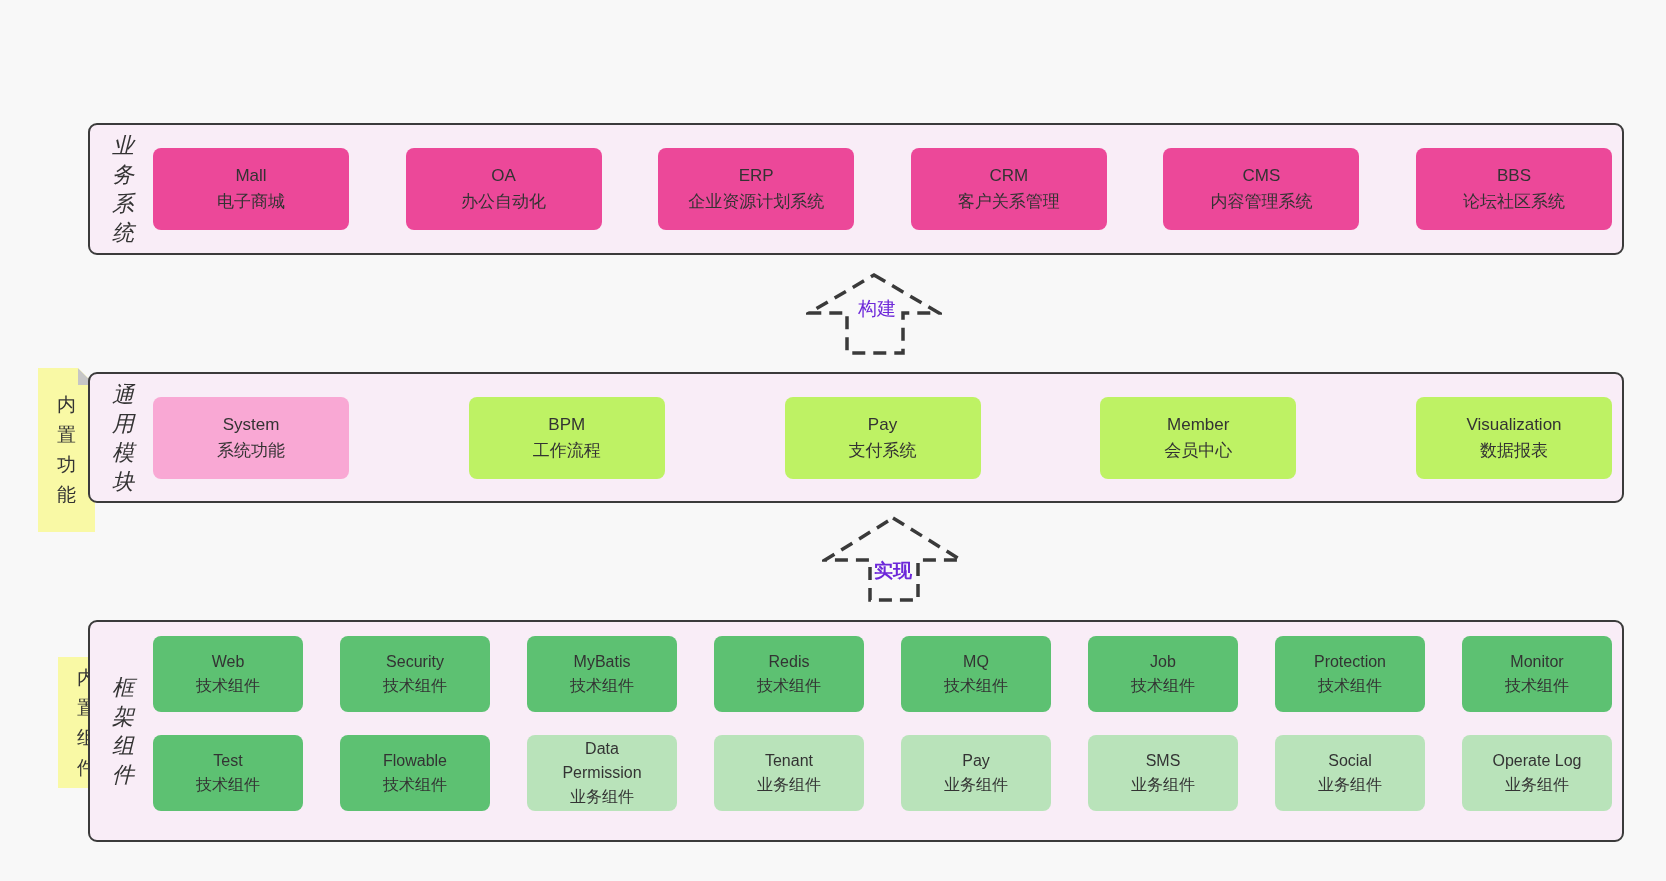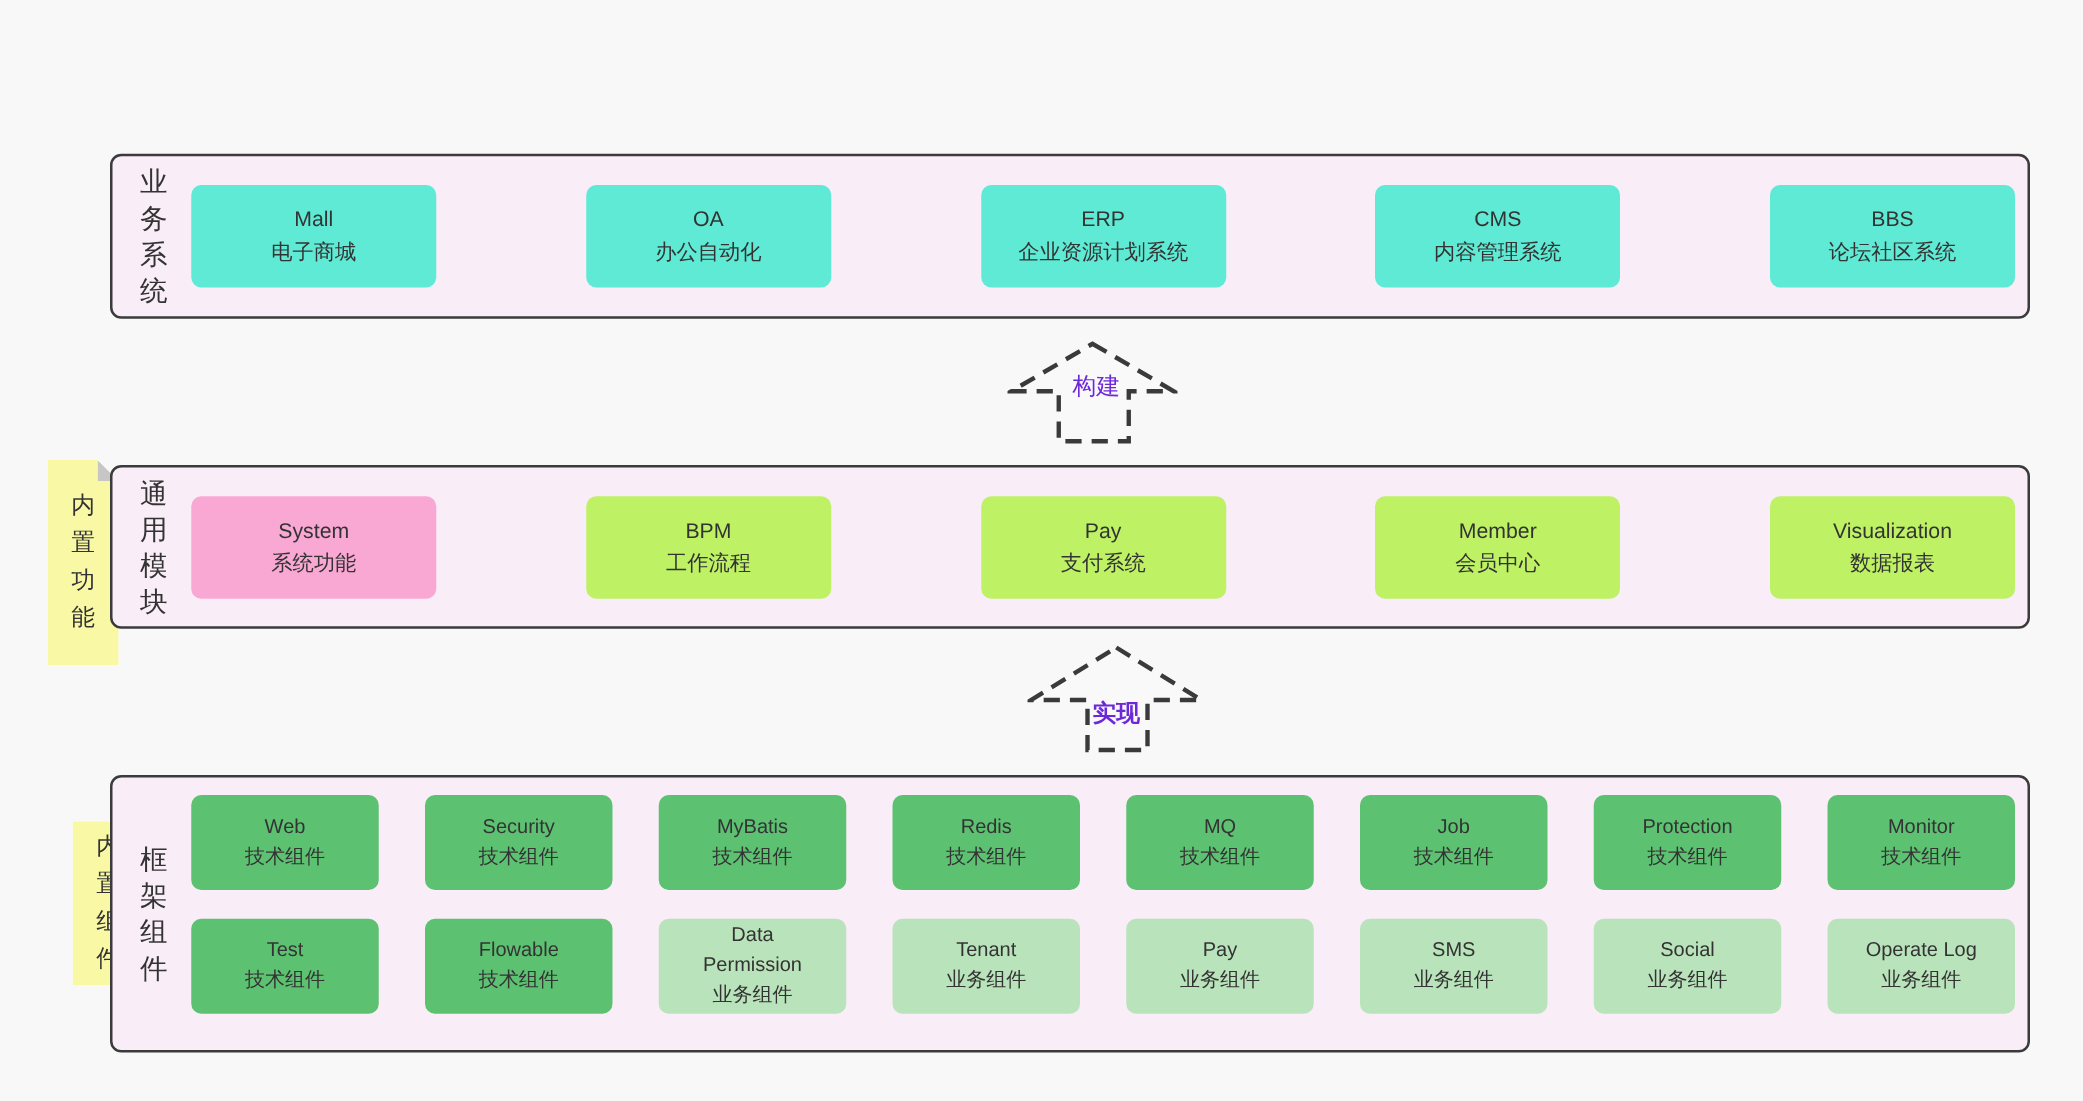--- a/index.html
+++ b/index.html
@@ -15,36 +15,36 @@
     display:flex;align-items:center;
   }
   #sec-business{top:123px;height:132px;}
   #sec-modules{top:372px;height:131px;}
   #sec-components{top:620px;height:222px;}
 
   .vlabel{
     width:40px;margin-left:13px;flex:0 0 auto;
     font-size:22px;line-height:29px;text-align:center;
   }
-  .vlabel span{display:inline-block;width:1.15em;word-break:break-all;}
+  .vlabel span{display:inline-block;width:1.15em;word-break:break-all;font-style:italic;}
 
   .row{flex:1;display:flex;justify-content:space-between;
        align-items:center;padding:0 10px 0 10px;}
 
   
   .box{
     box-sizing:border-box;border-radius:8px;
     display:flex;flex-direction:column;align-items:center;justify-content:center;
     text-align:center;font-size:17px;line-height:26px;
   }
   .box .bname{max-width:160px;}
   .wide{width:196px;height:82px;}
   .small{width:150px;height:76px;font-size:16px;line-height:24px;}
   .small .bname{max-width:112px;}
-  .blue{background:#5eead4;}
+  .blue{background:#ec4899;}
   .red{background:#f9a8d4;}
   .pink{background:#bef264;}
   .green{background:#5dc172;}
   .lgreen{background:#b9e3ba;}
 
   
   .rows{flex:1;display:flex;flex-direction:column;gap:23px;
         padding:14px 0 0 0;align-self:flex-start;}
 
   
@@ -97,20 +97,24 @@
     </div>
     <div class="box wide blue">
       <span class="bname">OA</span>
       <span class="bdesc">办公自动化</span>
     </div>
     <div class="box wide blue">
       <span class="bname">ERP</span>
       <span class="bdesc">企业资源计划系统</span>
     </div>
     <div class="box wide blue">
+      <span class="bname">CRM</span>
+      <span class="bdesc">客户关系管理</span>
+    </div>
+    <div class="box wide blue">
       <span class="bname">CMS</span>
       <span class="bdesc">内容管理系统</span>
     </div>
     <div class="box wide blue">
       <span class="bname">BBS</span>
       <span class="bdesc">论坛社区系统</span>
     </div>
   </div>
 </div>
 

